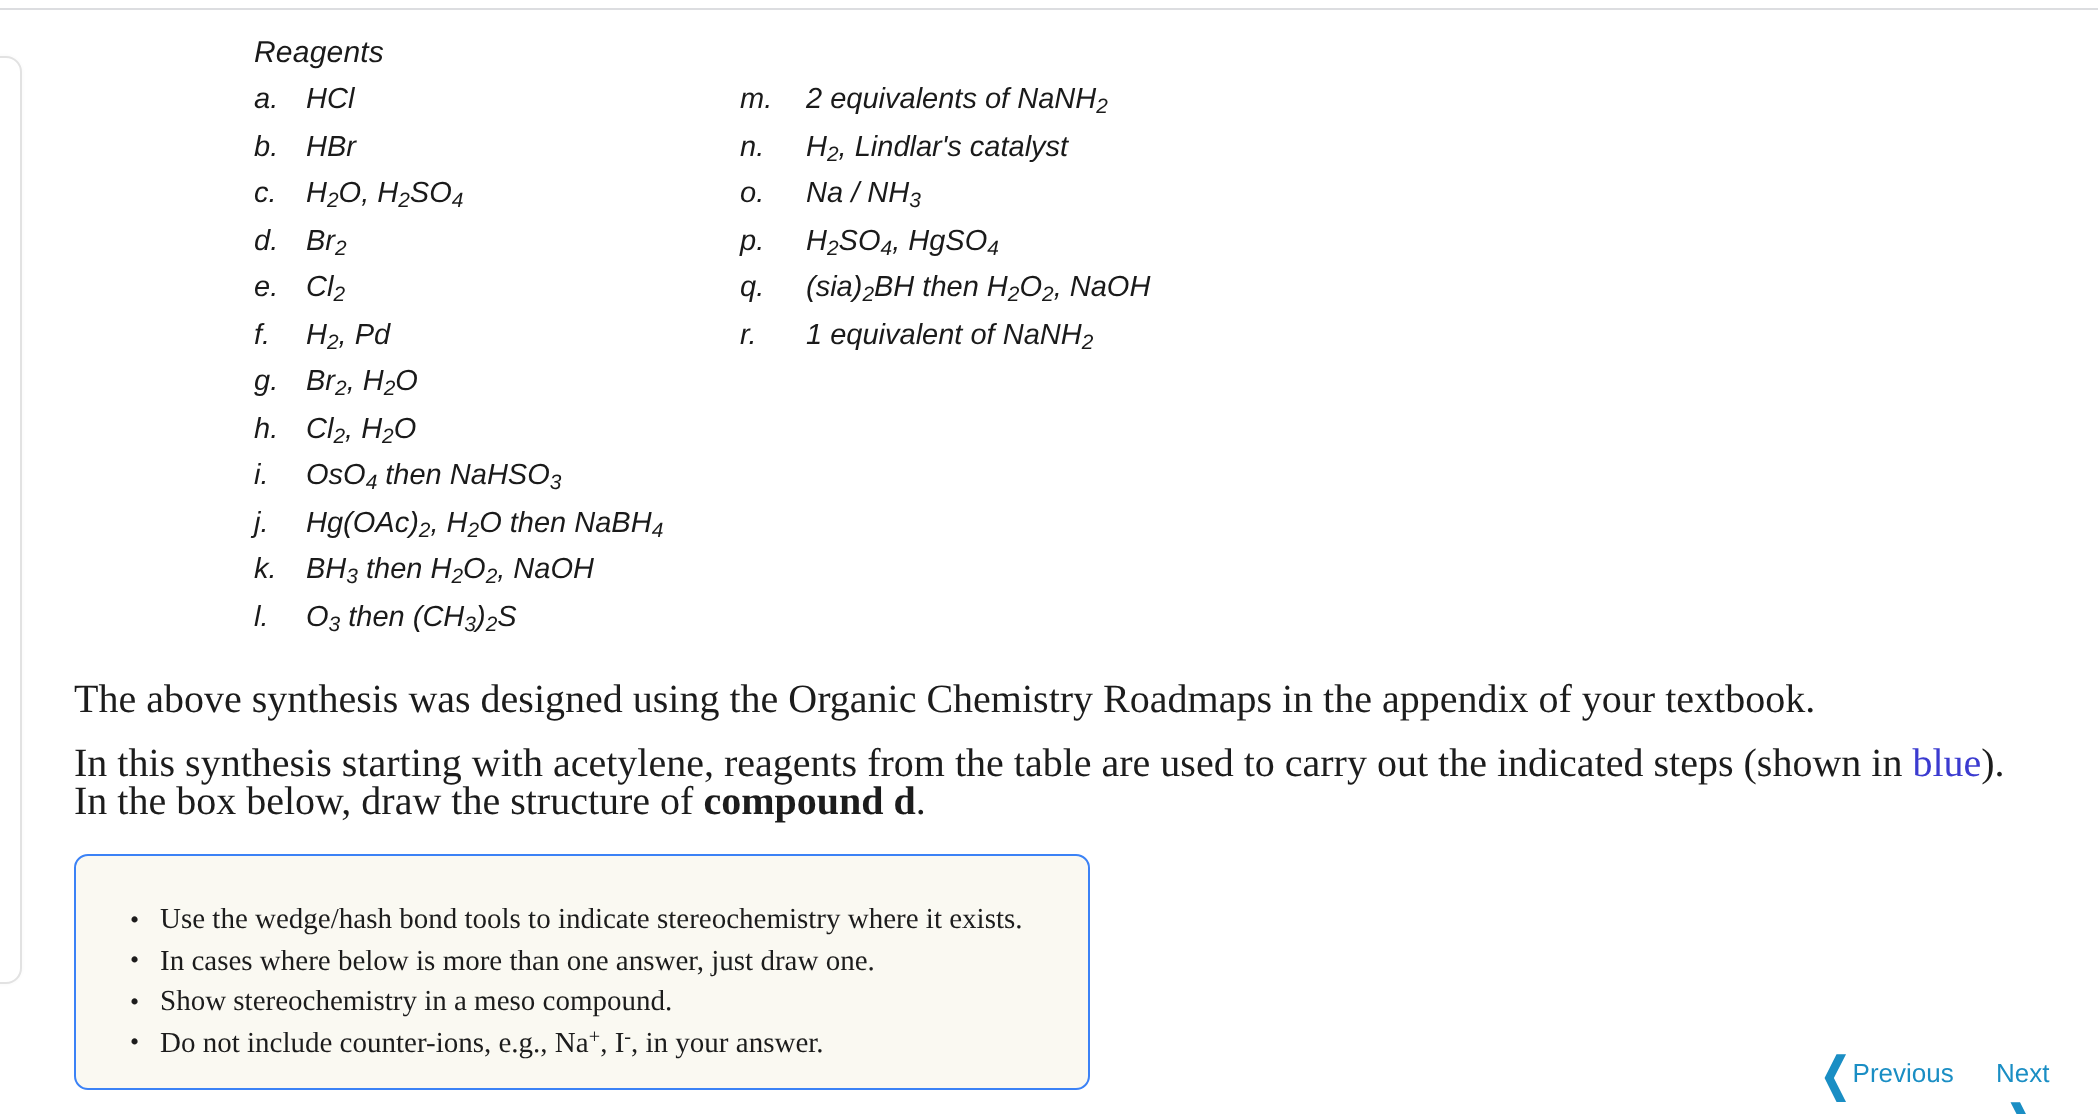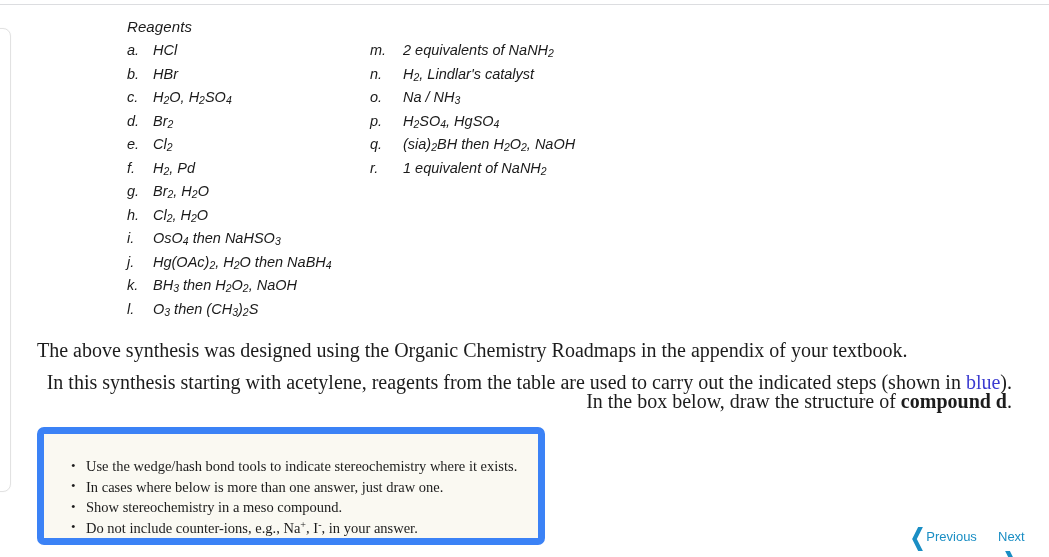--- a/index.html
+++ b/index.html
@@ -88,32 +88,32 @@
 
   
   .body-para {
     position: absolute;
     font-family: "Liberation Serif", serif;
     font-size: 20px;
     line-height: 19px;
     color: #1c1c1c;
   }
   #para-roadmap { left: 37px; top: 341px; width: 980px; }
-  #para-synthesis { left: 37px; top: 373px; width: 975px; text-align: right; }
+  #para-synthesis { left: 37px; top: 373px; width: 975px; }
   .blue-word { color: #3b3bd0; }
   .bold-word { font-weight: bold; }
 
   
   #instruction-box {
     position: absolute;
     left: 37px; top: 427px;
     width: 508px;
     height: 118px;
     background: #faf9f2;
-    border: 7px solid #3b82f6;
+    border: 1px solid #3b82f6;
     border-radius: 7px;
     box-sizing: border-box;
   }
   #instruction-list {
     margin: 0;
     padding: 22px 12px 0 42px;
     list-style: none;
     font-family: "Liberation Serif", serif;
     font-size: 14.5px;
     color: #1c1c1c;

